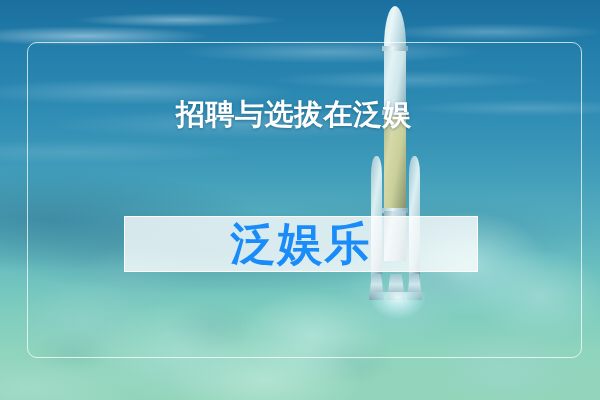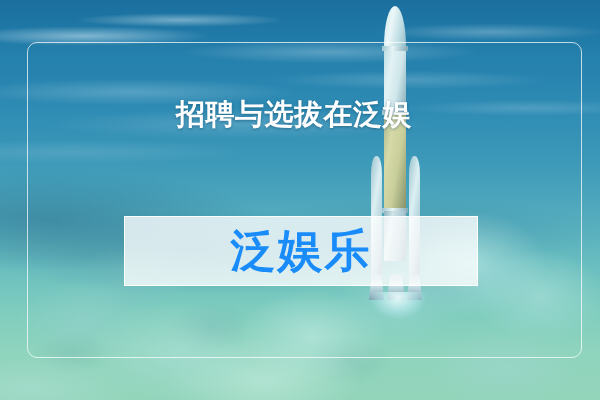--- a/index.html
+++ b/index.html
@@ -195,21 +195,21 @@
     text-shadow: 0 1px 3px rgba(12,60,88,0.45);
     white-space: nowrap;
   }
 
   
   .banner {
     position: absolute;
     left: 124px;
     top: 216px;
     width: 354px;
-    height: 70px;
+    height: 56px;
     background: rgba(255,255,255,0.78);
     border: 1px solid rgba(255,255,255,0.92);
     box-sizing: border-box;
     display: flex;
     align-items: center;
     justify-content: center;
   }
   .banner-text {
     font-size: 45px;
     font-weight: bold;

